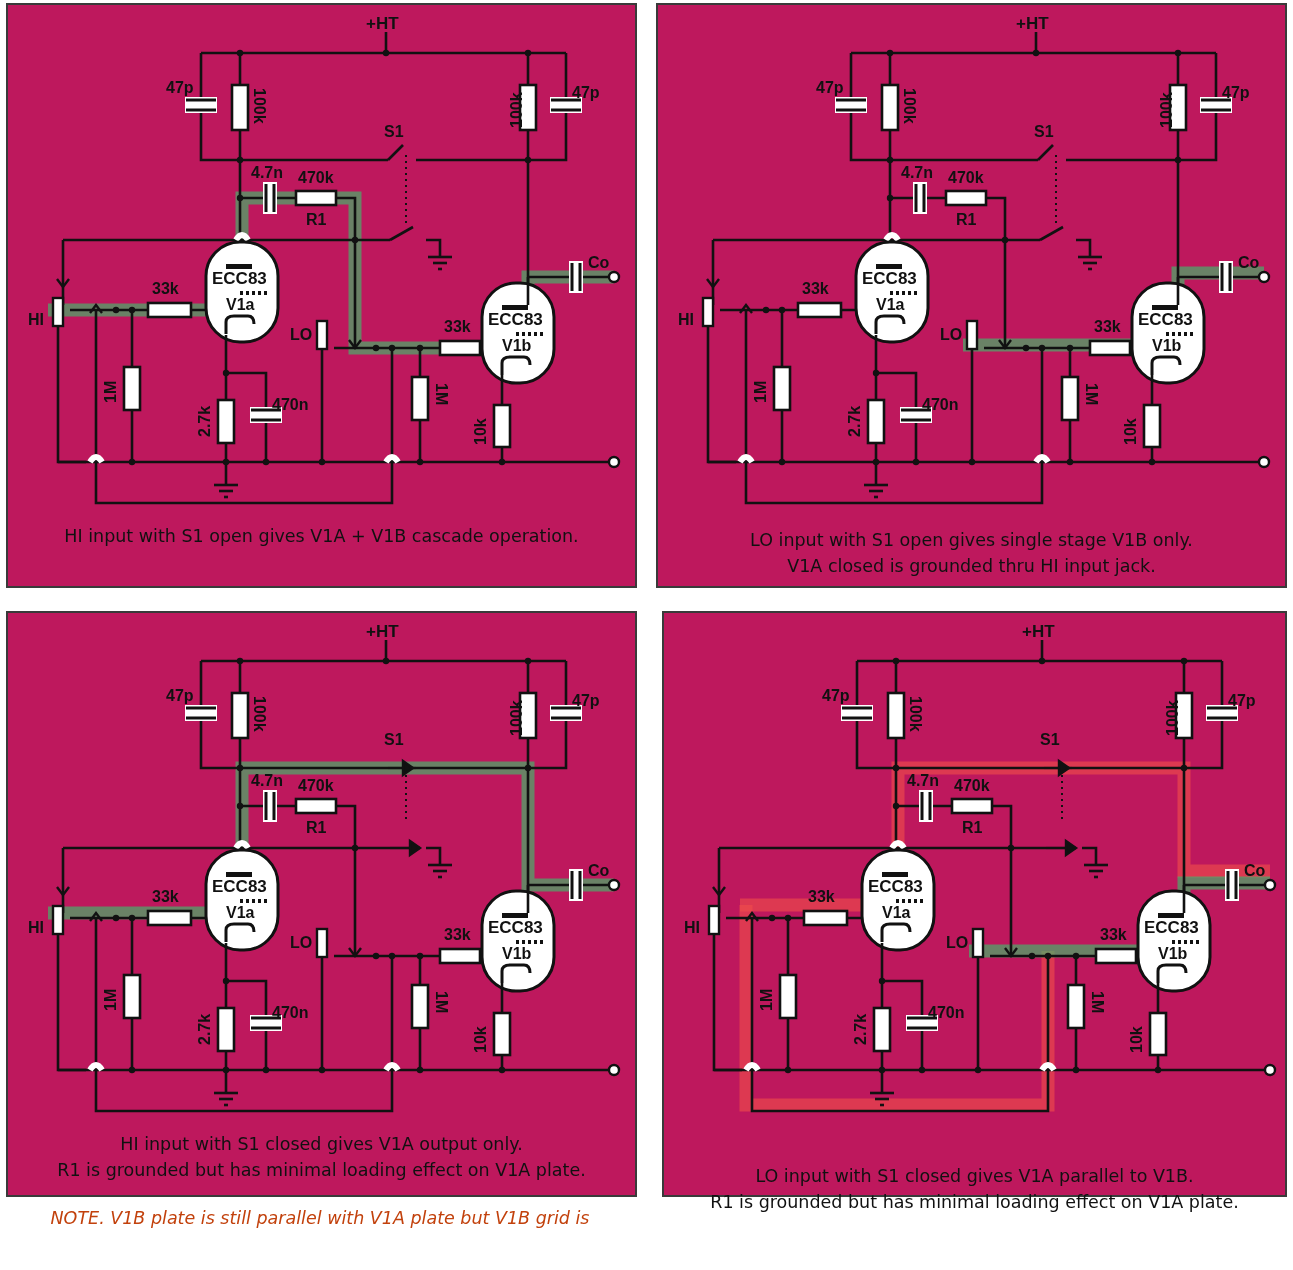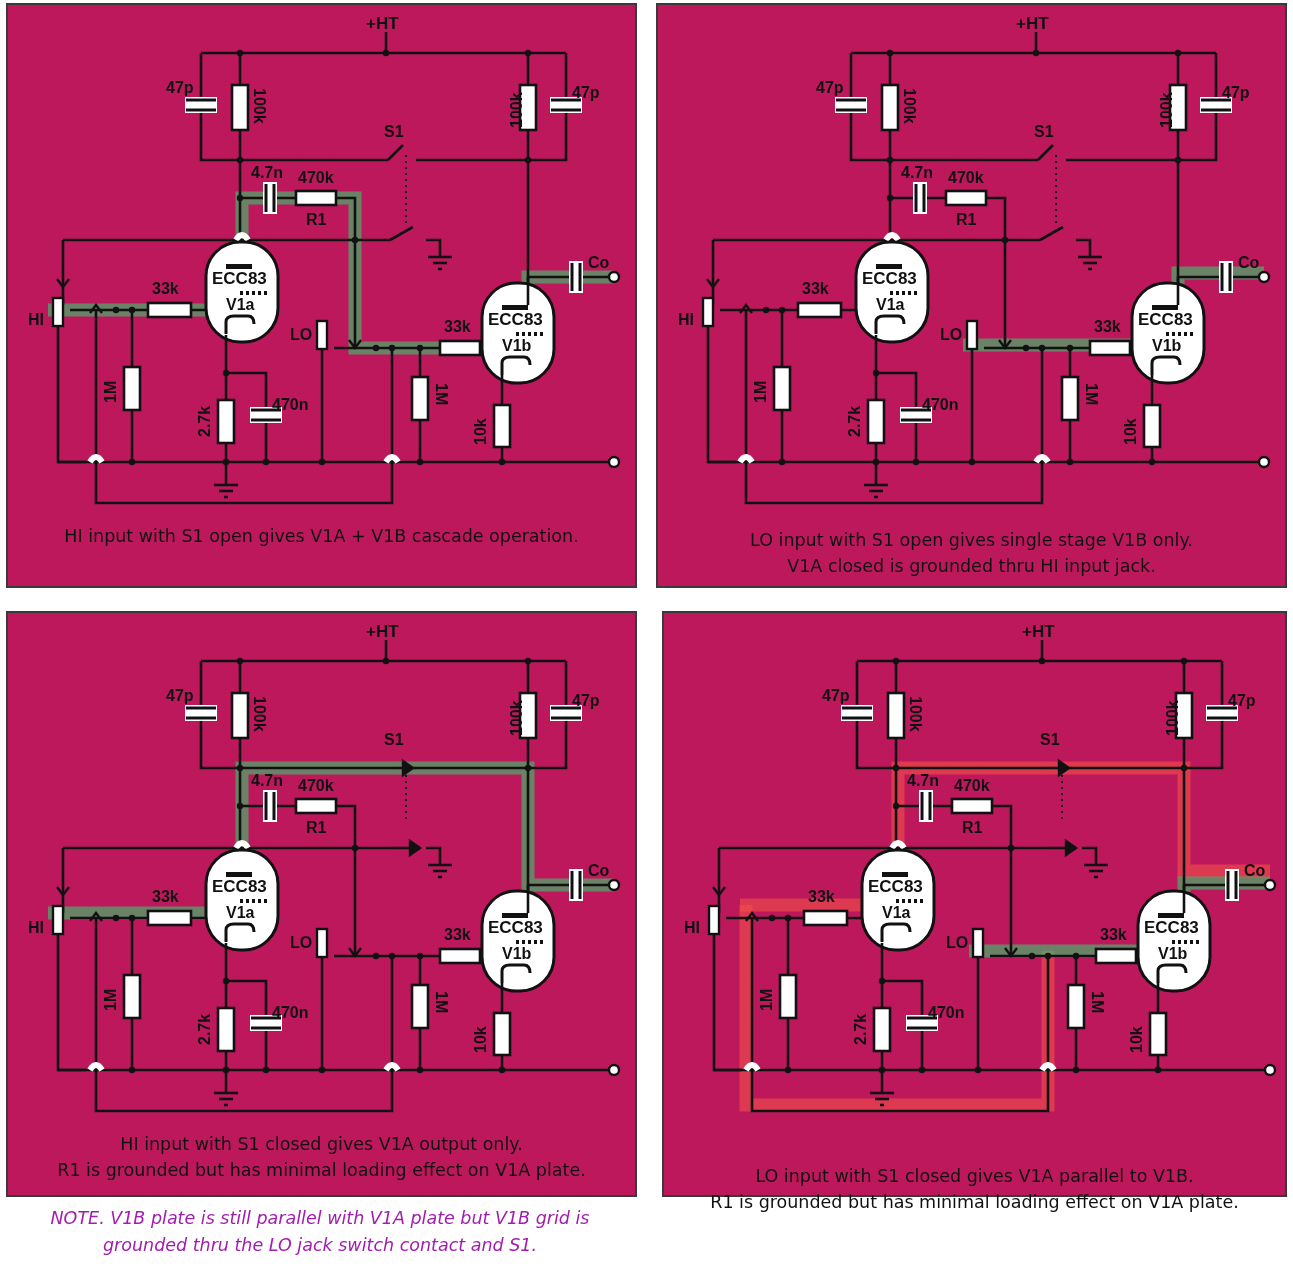--- a/index.html
+++ b/index.html
@@ -1,20 +1,20 @@
 <!DOCTYPE html>
 <html><head>
 <meta charset="utf-8">
 <style>
   html,body{margin:0;padding:0;background:#fff;}
   body{width:1293px;height:1270px;position:relative;overflow:hidden;font-family:"Liberation Sans",sans-serif;}
   .panel{position:absolute;border:2px solid #3a3a3a;background:#be185d;box-sizing:border-box;}
   .panel svg{position:absolute;left:0;top:0;}
   .caption{position:absolute;left:0;right:0;text-align:center;font-family:"DejaVu Sans",sans-serif;font-size:17.5px;line-height:26px;color:#111;}
-  .note{position:absolute;left:0;width:640px;top:1205px;text-align:center;font-family:"DejaVu Sans",sans-serif;font-style:italic;font-size:17.5px;line-height:27px;color:#a21caf;}
+  .note{position:absolute;left:0;width:640px;top:1205px;text-align:center;font-family:"DejaVu Sans",sans-serif;font-style:italic;font-size:17.5px;line-height:27px;color:#c2410c;}
   svg text{font-family:"Liberation Sans",sans-serif;font-weight:bold;fill:#111;}
 </style>
 </head>
 <body>
 
 <div class="panel" style="left:6px;top:3px;width:631px;height:585px;">
   <svg width="631" height="500">
       <polyline points="40,305 234,305" fill="none" stroke="#3dbb6c" stroke-width="13" stroke-opacity="0.65" stroke-linejoin="miter"></polyline>
       <polyline points="234,262 234,193 347,193 347,343 510,343" fill="none" stroke="#3dbb6c" stroke-width="13" stroke-opacity="0.65" stroke-linejoin="miter"></polyline>
       <polyline points="520,300 520,272 606,272" fill="none" stroke="#3dbb6c" stroke-width="13" stroke-opacity="0.65" stroke-linejoin="miter"></polyline>
@@ -563,14 +563,13 @@
       <circle cx="606" cy="457" r="5" fill="#fff" stroke="#111" stroke-width="2.4"></circle>
     </svg>
   <div class="caption" style="top:518px;margin-top:32px;">
     <div>LO input with S1 closed gives V1A parallel to V1B.</div>
     <div>R1 is grounded but has minimal loading effect on V1A plate.</div>
   </div>
 </div>
 
 <div class="note">
   <div>NOTE. V1B plate is still parallel with V1A plate but V1B grid is</div>
-  <div>grounded thru the LO jack switch contact and S1.</div>
 </div>
 
 </body></html>

